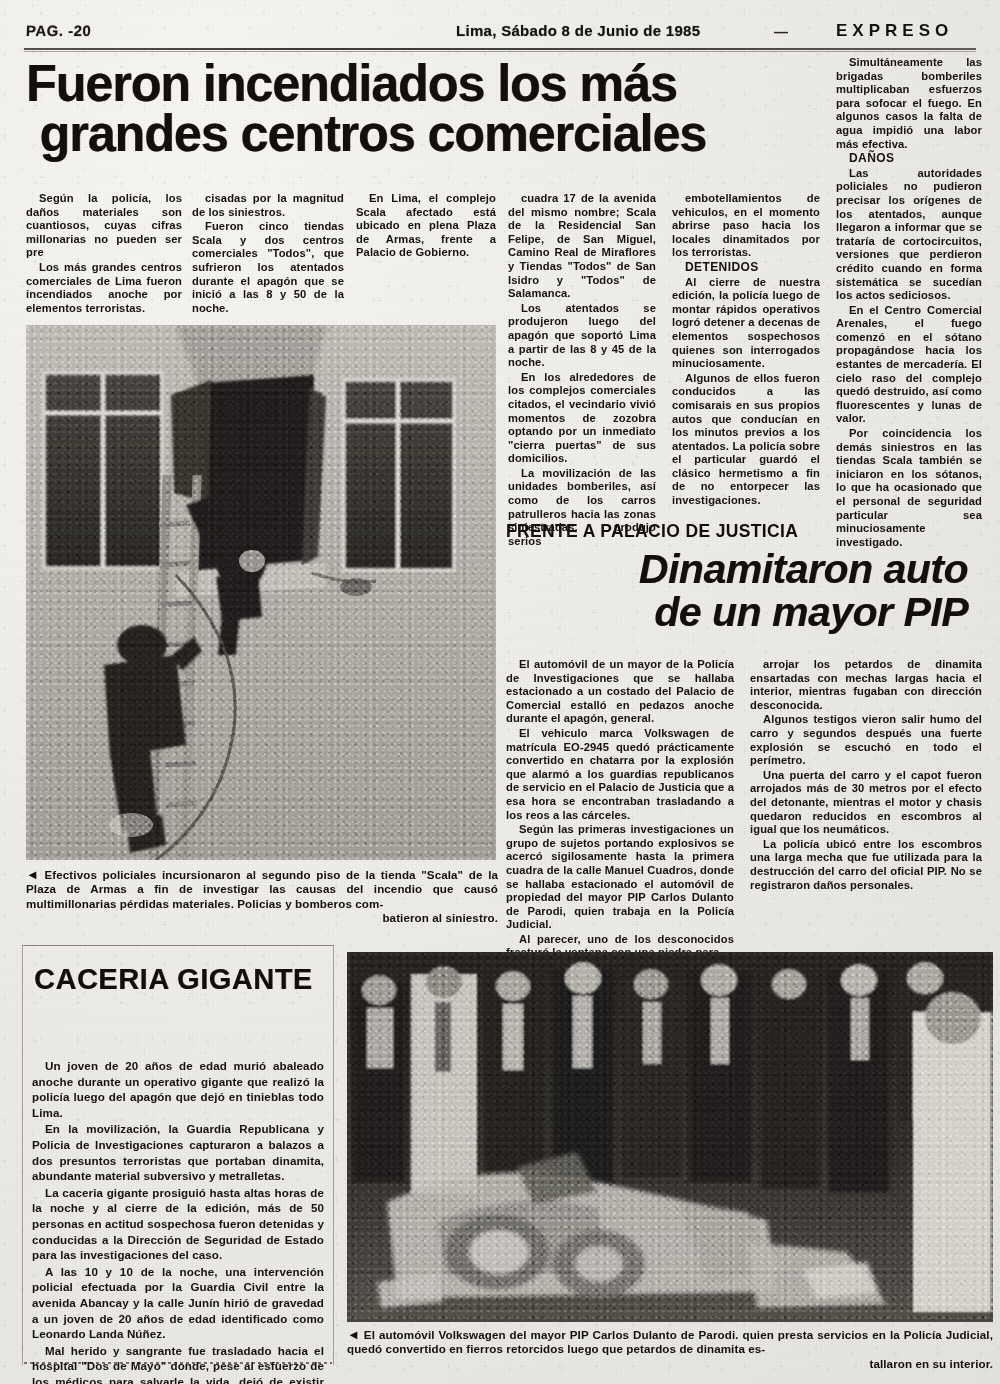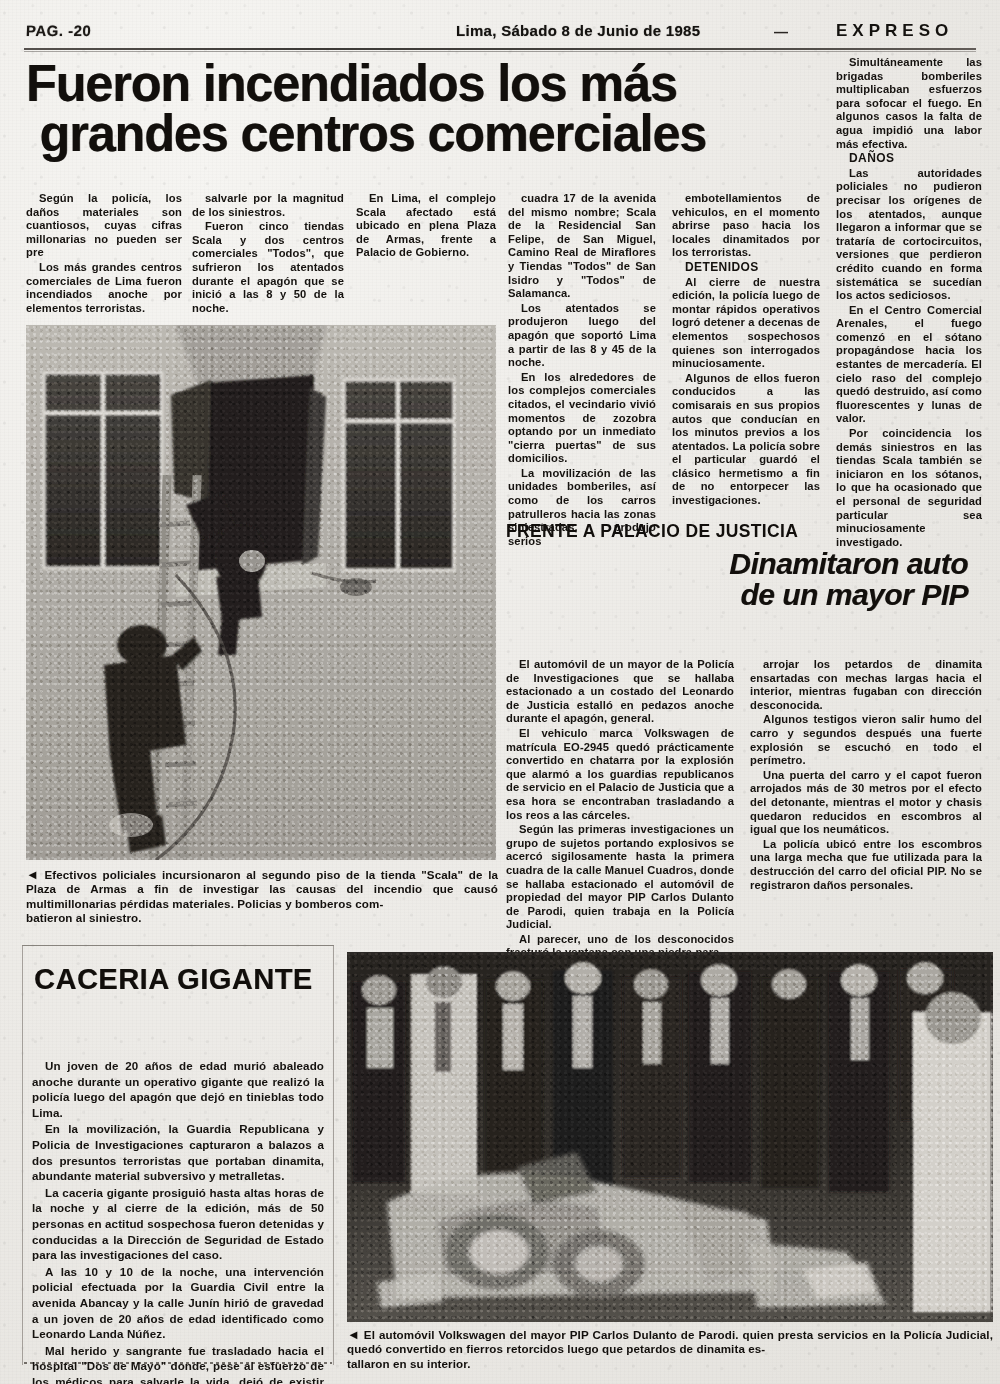--- a/index.html
+++ b/index.html
@@ -109,31 +109,31 @@
     background-size:7px 7px, 9px 9px, 6px 6px, 11px 11px;
     mix-blend-mode:overlay;opacity:.9;
   }
 
   
   .caption{
     position:absolute;
     font-size:11.6px;line-height:14.4px;font-weight:bold;
     text-align:justify;color:#120f0c;letter-spacing:.1px;
   }
-  .caption .last{display:block;text-align:left;}
+  .caption .last{display:block;text-align:right;}
   .cap-mark{font-size:13px;letter-spacing:0;}
 
   
   .kicker{
     position:absolute;font-weight:bold;font-size:19px;letter-spacing:.4px;
     color:#120f0c;transform:scaleX(.92);transform-origin:left top;
   }
   .head2{
     position:absolute;font-weight:bold;font-style:italic;
-    font-size:30px;line-height:1.04;letter-spacing:-.5px;color:#120f0c;
+    font-size:41px;line-height:1.04;letter-spacing:-.5px;color:#120f0c;
     text-shadow:.5px 0 0 rgba(20,16,12,.5);
   }
   .head2 .r{display:block;text-align:right;}
 
   .head3{
     position:absolute;font-weight:bold;font-size:29px;line-height:1.22;
     letter-spacing:.5px;color:#110e0b;
     text-shadow:.5px 0 0 rgba(20,16,12,.5);
   }
 
@@ -165,21 +165,21 @@
     <span>Fueron incendiados los más</span>
     <span class="l2">grandes centros comerciales</span>
   </div>
 
   <div class="col" style="left:26px;top:192px;width:156px;">
     <p>Según la policía, los daños materiales son cuantiosos, cuyas cifras millonarias no pueden ser pre</p>
     <p>Los más grandes centros comerciales de Lima fueron incendiados anoche por elementos terroristas.</p>
   </div>
 
   <div class="col" style="left:192px;top:192px;width:152px;">
-    <p>salvarle por la magnitud de los siniestros.</p>
+    <p>cisadas por la magnitud de los siniestros.</p>
     <p>Fueron cinco tiendas Scala y dos centros comerciales "Todos", que sufrieron los atentados durante el apagón que se inició a las 8 y 50 de la noche.</p>
   </div>
 
   <div class="col" style="left:356px;top:192px;width:140px;">
     <p>En Lima, el complejo Scala afectado está ubicado en plena Plaza de Armas, frente a Palacio de Gobierno.</p>
   </div>
 
   <div class="col" style="left:508px;top:192px;width:148px;">
     <p>cuadra 17 de la avenida del mismo nombre; Scala de la Residencial San Felipe, de San Miguel, Camino Real de Miraflores y Tiendas "Todos" de San Isidro y "Todos" de Salamanca.</p>
     <p>Los atentados se produjeron luego del apagón que soportó Lima a partir de las 8 y 45 de la noche.</p>
@@ -292,21 +292,21 @@
     <span class="last">batieron al siniestro.</span>
   </div>
 
   <div class="kicker" style="left:506px;top:520px;">FRENTE A PALACIO DE JUSTICIA</div>
   <div class="head2" style="left:506px;top:548px;width:462px;">
     <span class="r">Dinamitaron auto</span>
     <span class="r">de un mayor PIP</span>
   </div>
 
   <div class="col" style="left:506px;top:658px;width:228px;">
-    <p>El automóvil de un mayor de la Policía de Investigaciones que se hallaba estacionado a un costado del Leonardo de Justicia estalló en pedazos anoche durante el apagón, general.</p>
+    <p>El automóvil de un mayor de la Policía de Investigaciones que se hallaba estacionado a un costado del Palacio de Comercial estalló en pedazos anoche durante el apagón, general.</p>
     <p>El vehiculo marca Volkswagen de matrícula EO-2945 quedó prácticamente convertido en chatarra por la explosión que alarmó a los guardias republicanos de servicio en el Palacio de Justicia que a esa hora se encontraban trasladando a los reos a las cárceles.</p>
     <p>Según las primeras investigaciones un grupo de sujetos portando explosivos se acercó sigilosamente hasta la primera cuadra de la calle Manuel Cuadros, donde se hallaba estacionado el automóvil de propiedad del mayor PIP Carlos Dulanto de Parodi, quien trabaja en la Policía Judicial.</p>
     <p>Al parecer, uno de los desconocidos fracturó la ventana con una piedra para</p>
   </div>
 
   <div class="col" style="left:750px;top:658px;width:232px;">
     <p>arrojar los petardos de dinamita ensartadas con mechas largas hacia el interior, mientras fugaban con dirección desconocida.</p>
     <p>Algunos testigos vieron salir humo del carro y segundos después una fuerte explosión se escuchó en todo el perímetro.</p>
     <p>Una puerta del carro y el capot fueron arrojados más de 30 metros por el efecto del detonante, mientras el motor y chasis quedaron reducidos en escombros al igual que los neumáticos.</p>
     <p>La policía ubicó entre los escombros una larga mecha que fue utilizada para la destrucción del carro del oficial PIP. No se registraron daños personales.</p>

